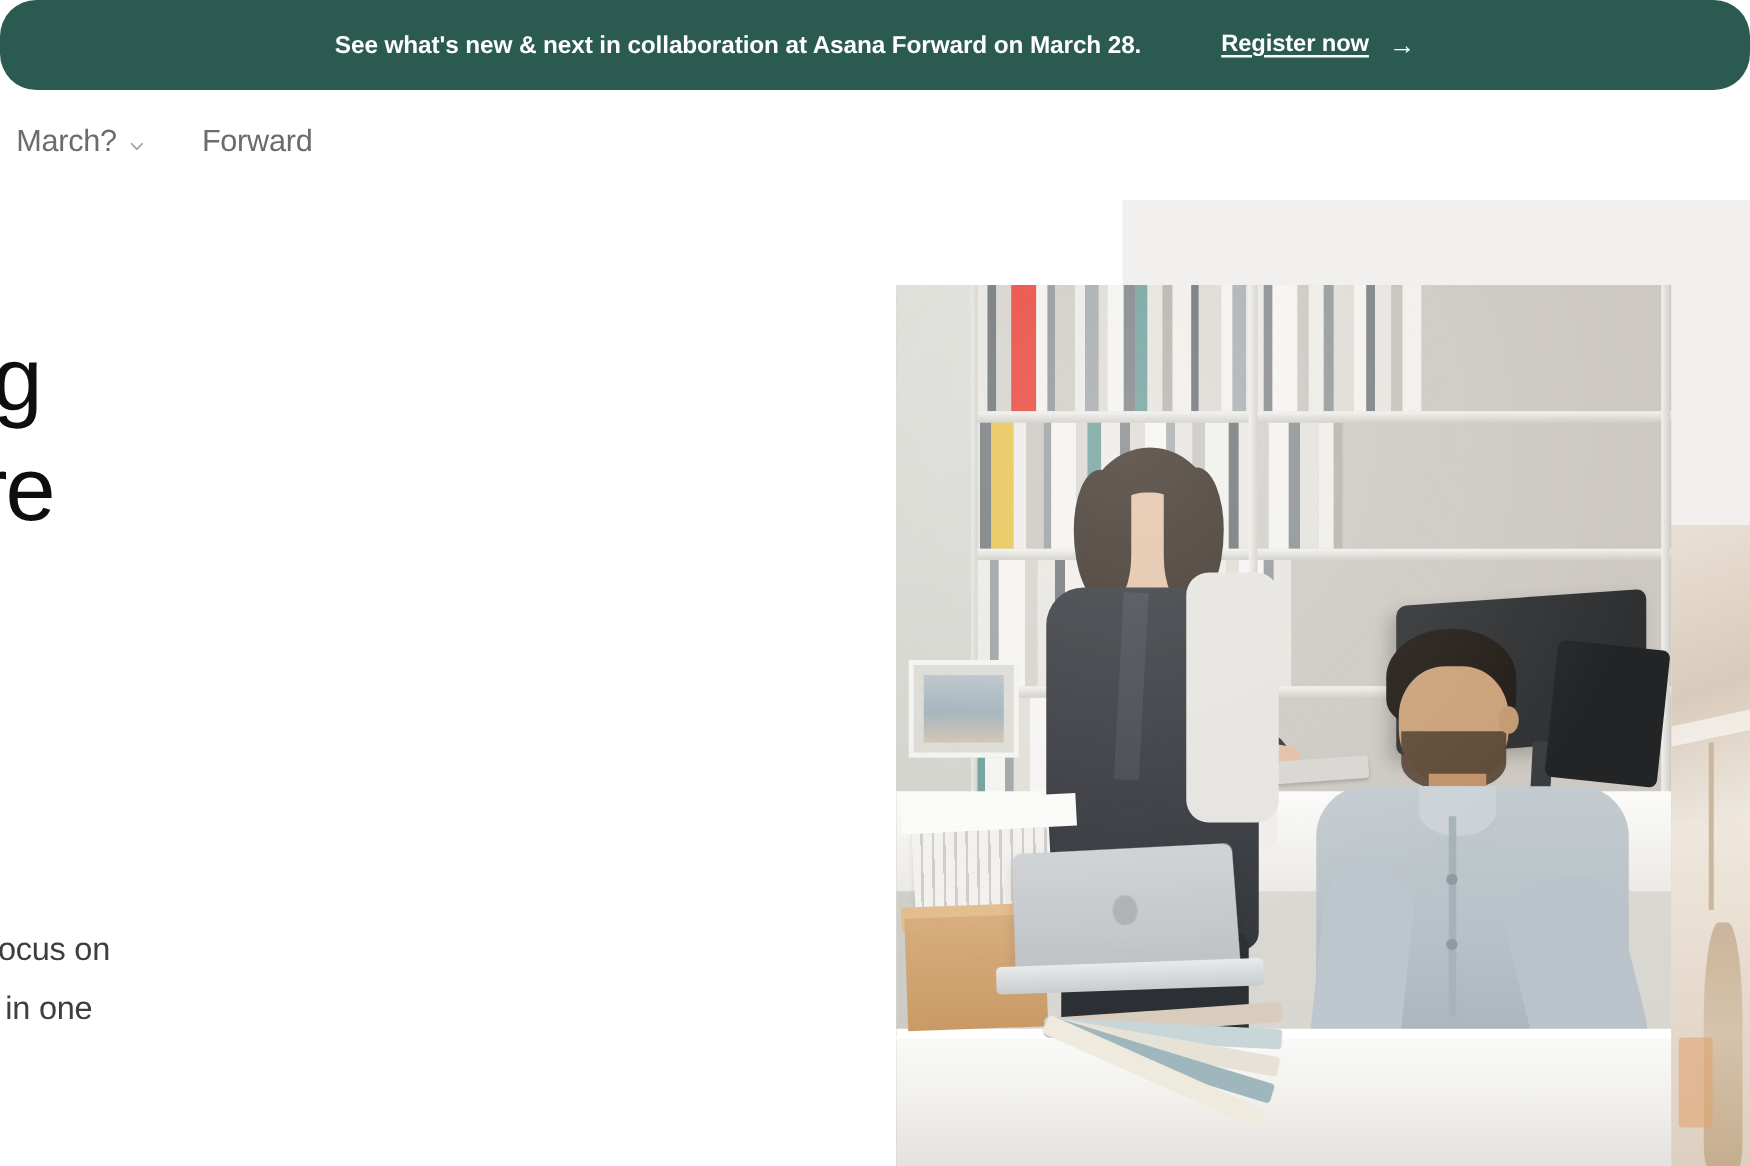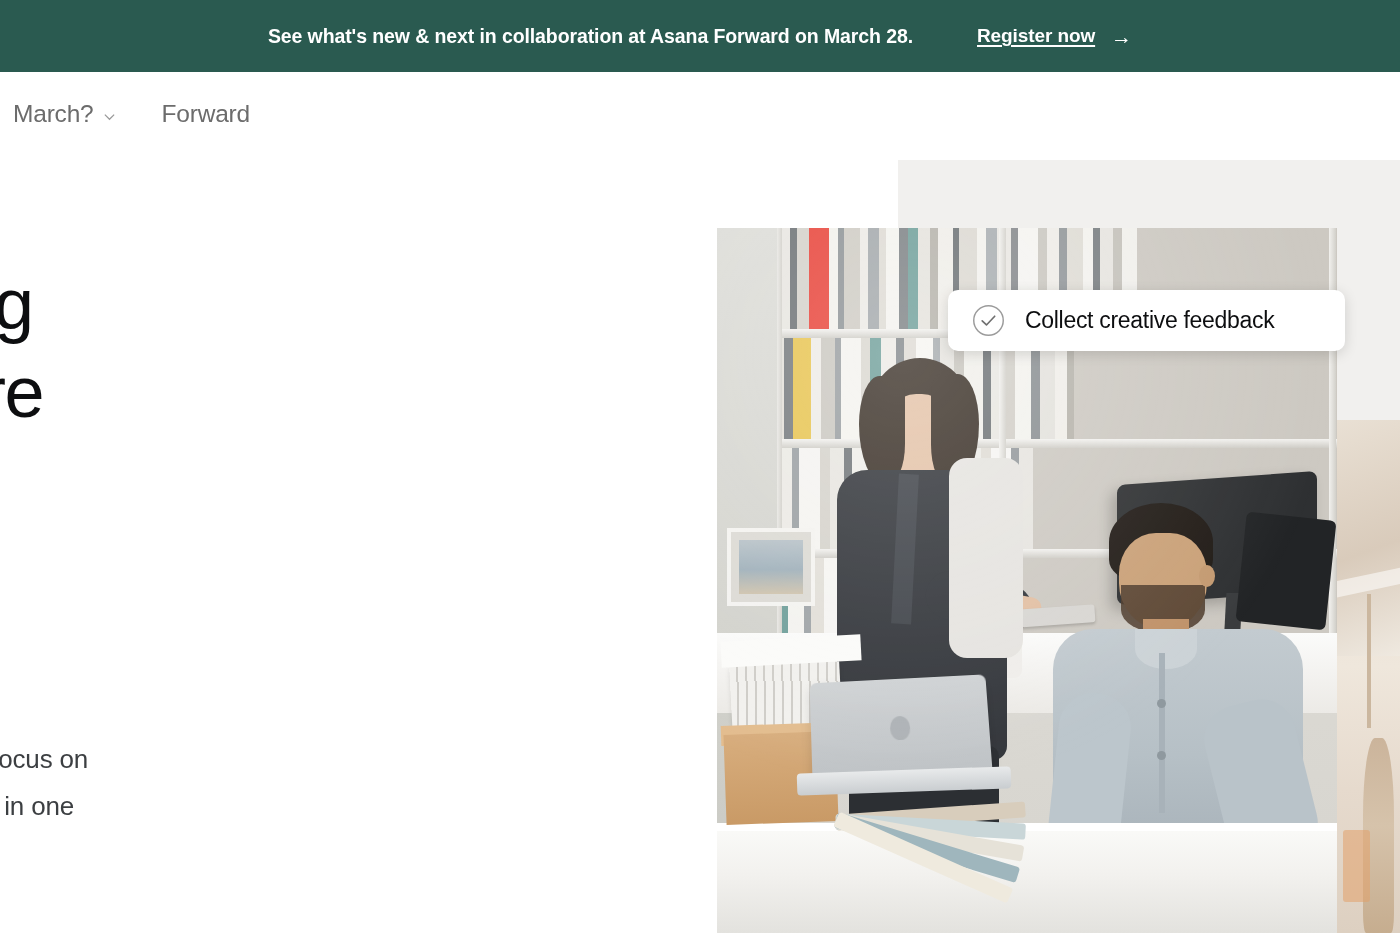--- a/index.html
+++ b/index.html
@@ -11,20 +11,21 @@
     -webkit-font-smoothing:antialiased;
   }
   .page { position:relative; width:1400px; height:933px; overflow:hidden; background:#fff; }
 
   
   .banner {
     position:absolute; left:0; top:0; width:1400px; height:72px;
     background:#2a5a50;
     display:flex; align-items:center; justify-content:center; gap:64px;
     z-index:40;
+    border-radius:29px;
   }
   .banner-text {
     color:#ffffff; font-size:19.5px; font-weight:700; letter-spacing:-0.1px;
     white-space:nowrap;
   }
   .banner-cta {
     display:flex; align-items:center; gap:16px; cursor:pointer;
     text-decoration:none;
   }
   .banner-cta-label {
@@ -611,23 +612,14 @@
       <i style="background:#d8cdbc; transform:rotate(0deg)"></i>
       <i style="background:#c9d6d8; transform:rotate(7deg)"></i>
       <i style="background:#e6e2d8; transform:rotate(14deg)"></i>
       <i style="background:#9fb6bd; transform:rotate(21deg)"></i>
       <i style="background:#efeade; transform:rotate(28deg)"></i>
     </div>
 
     <div class="ph-grain"></div>
   </div>
 
-  <div class="chip">
-    <span class="chip-icon">
-      <svg viewBox="0 0 34 34" width="33" height="33">
-        <circle cx="17" cy="17" r="15.2" fill="none" stroke="#9b9b9b" stroke-width="1.5"></circle>
-        <path d="M10.5 17.4 L14.9 21.6 L23.4 12.6" fill="none" stroke="#6f6f6f" stroke-width="1.7" stroke-linecap="round" stroke-linejoin="round"></path>
-      </svg>
-    </span>
-    <span class="chip-label">Collect creative feedback</span>
-  </div>
 
 </div>
 
 </body></html>

